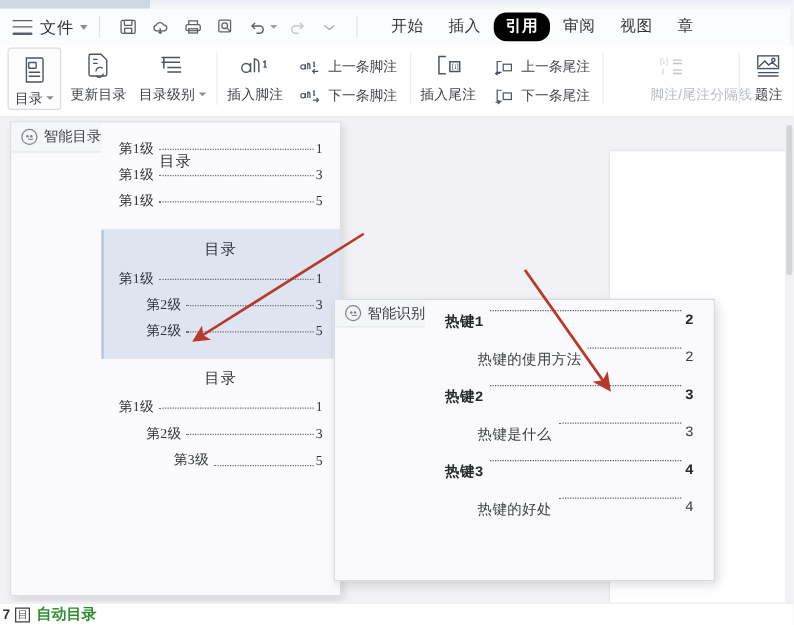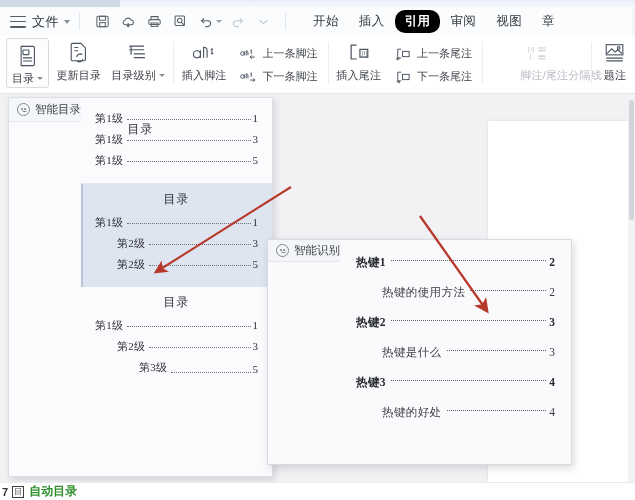--- a/index.html
+++ b/index.html
@@ -165,23 +165,23 @@
     box-shadow: 2px 3px 8px rgba(0,0,0,.14);
     display: flex; flex-direction: row; overflow: hidden;
   }
   .rec-head {
     height: 22px; display: flex; align-items: center; padding-left: 8px;
     background: #f4f5f8; border-bottom: 1px solid #e6e8ed;
     font-size: 11.5px; color: #3a3f45; flex: 0 0 auto;
   }
   .rec-body { flex: 1 1 auto; padding: 10px 16px 8px 16px; }
   .recline {
-    display: flex; align-items: center; font-size: 11.5px; color: #25282c;
+    display: flex; align-items: flex-start; font-size: 11.5px; color: #25282c;
     margin: 0 0 6px 0; height: 24px;
-    font-family: Liberation Serif, serif;
+    font-family: Liberation Mono, monospace;
   }
   .recline.h1 { font-weight: bold; }
   .recline.h2 { padding-left: 26px; color: #3a3e43; }
   .recline .tx { white-space: nowrap; letter-spacing: .4px; }
   .recline .dots {
     flex: 1 1 auto; margin: 0 3px 0 5px; border-bottom: 1px dotted #5d6166;
     transform: translateY(-2px); height: 1px;
   }
   .recline .pg { white-space: nowrap; }
 

